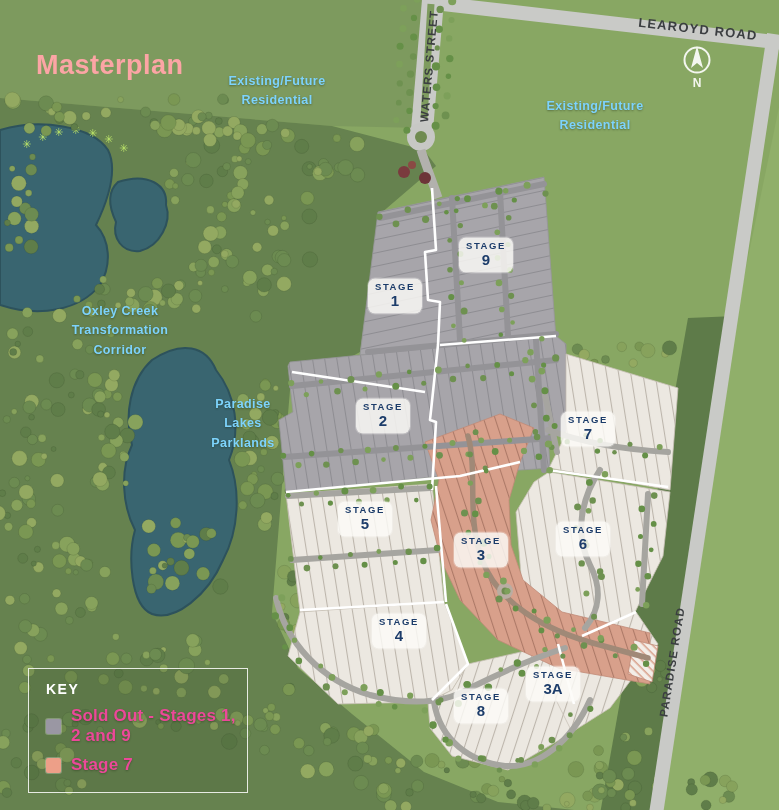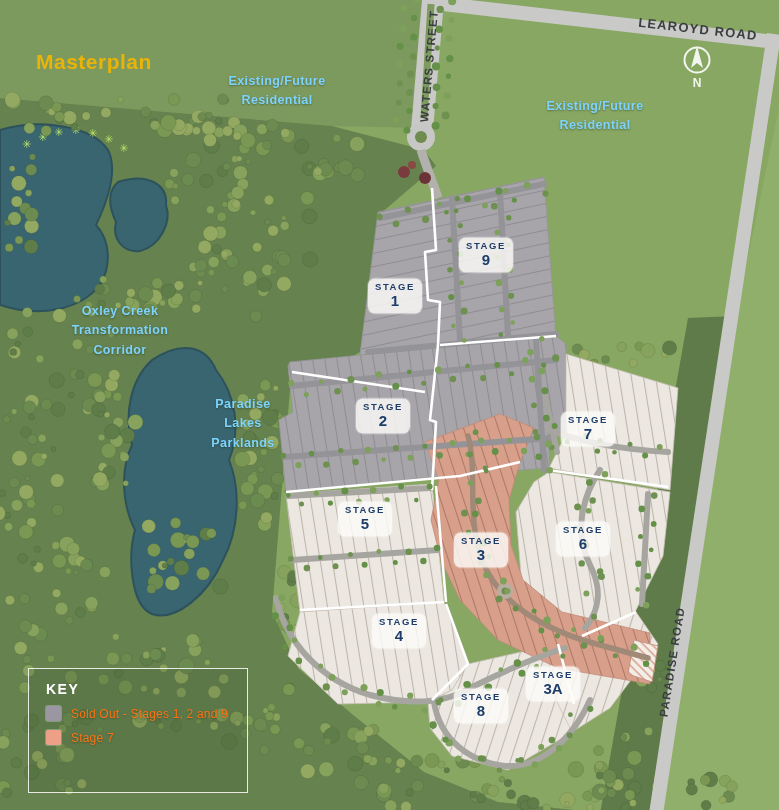--- a/index.html
+++ b/index.html
@@ -1,33 +1,33 @@
 <!DOCTYPE html>
 <html><head>
 <meta charset="utf-8">
 <style>
   html,body{margin:0;padding:0;background:#222;}
   .map{position:relative;width:779px;height:810px;overflow:hidden;
        font-family:"Liberation Sans","DejaVu Sans",sans-serif;}
   svg.art{position:absolute;left:0;top:0;}
   .ov{position:absolute;transform:translate(-50%,-50%);white-space:nowrap;}
-  .title{left:36px;top:50px;transform:none;color:#eab308;font-size:21px;font-weight:bold;letter-spacing:.5px;}
+  .title{left:36px;top:50px;transform:none;color:#fca5a5;font-size:27px;font-weight:bold;letter-spacing:.5px;}
   .arealabel{color:#7dd3fc;font-size:12.5px;font-weight:bold;text-align:center;line-height:1.55;
              letter-spacing:.4px;text-shadow:0 1px 2px rgba(30,45,20,.45);white-space:normal;width:150px;}
   .roadlabel{color:#3b3e41;font-weight:bold;letter-spacing:1.2px;font-size:12px;}
   .badge{background:rgba(252,251,248,.82);color:#1c3c6a;text-align:center;padding:3px 7px 4px;
          border-radius:7px;box-shadow:0 0 0 1px rgba(255,255,255,.25);line-height:1.1;}
   .badge .t{display:block;font-size:9.5px;font-weight:bold;letter-spacing:1.6px;}
   .badge .n{display:block;font-size:15px;font-weight:bold;margin-top:1px;}
   .legend{position:absolute;left:28px;top:668px;width:220px;height:125px;box-sizing:border-box;
           border:1px solid rgba(255,255,255,.85);background:rgba(58,78,44,.18);padding:12px 0 0 17px;}
   .legend .k{color:#fff;font-size:14px;font-weight:bold;letter-spacing:1.5px;margin-bottom:9px;}
   .lrow{display:flex;align-items:center;margin-bottom:9px;}
   .sw{width:15px;height:15px;border-radius:2px;margin-right:10px;flex:0 0 auto;box-shadow:0 0 0 1px rgba(255,255,255,.25);}
-  .ltxt{color:#f97316;font-size:12px;font-weight:normal;letter-spacing:.2px;text-shadow:0 1px 2px rgba(30,45,20,.4);}
+  .ltxt{color:#ec4899;font-size:17px;font-weight:bold;letter-spacing:.2px;text-shadow:0 1px 2px rgba(30,45,20,.4);}
   .north{color:#f3f6ef;font-size:12px;font-weight:bold;}
 </style>
 </head>
 <body>
 
 <div class="map">
 
 <svg class="art" width="779" height="810" viewBox="0 0 779 810">
   <defs>
     <pattern id="pGrayH" width="100" height="13" patternUnits="userSpaceOnUse" patternTransform="rotate(-12)">

